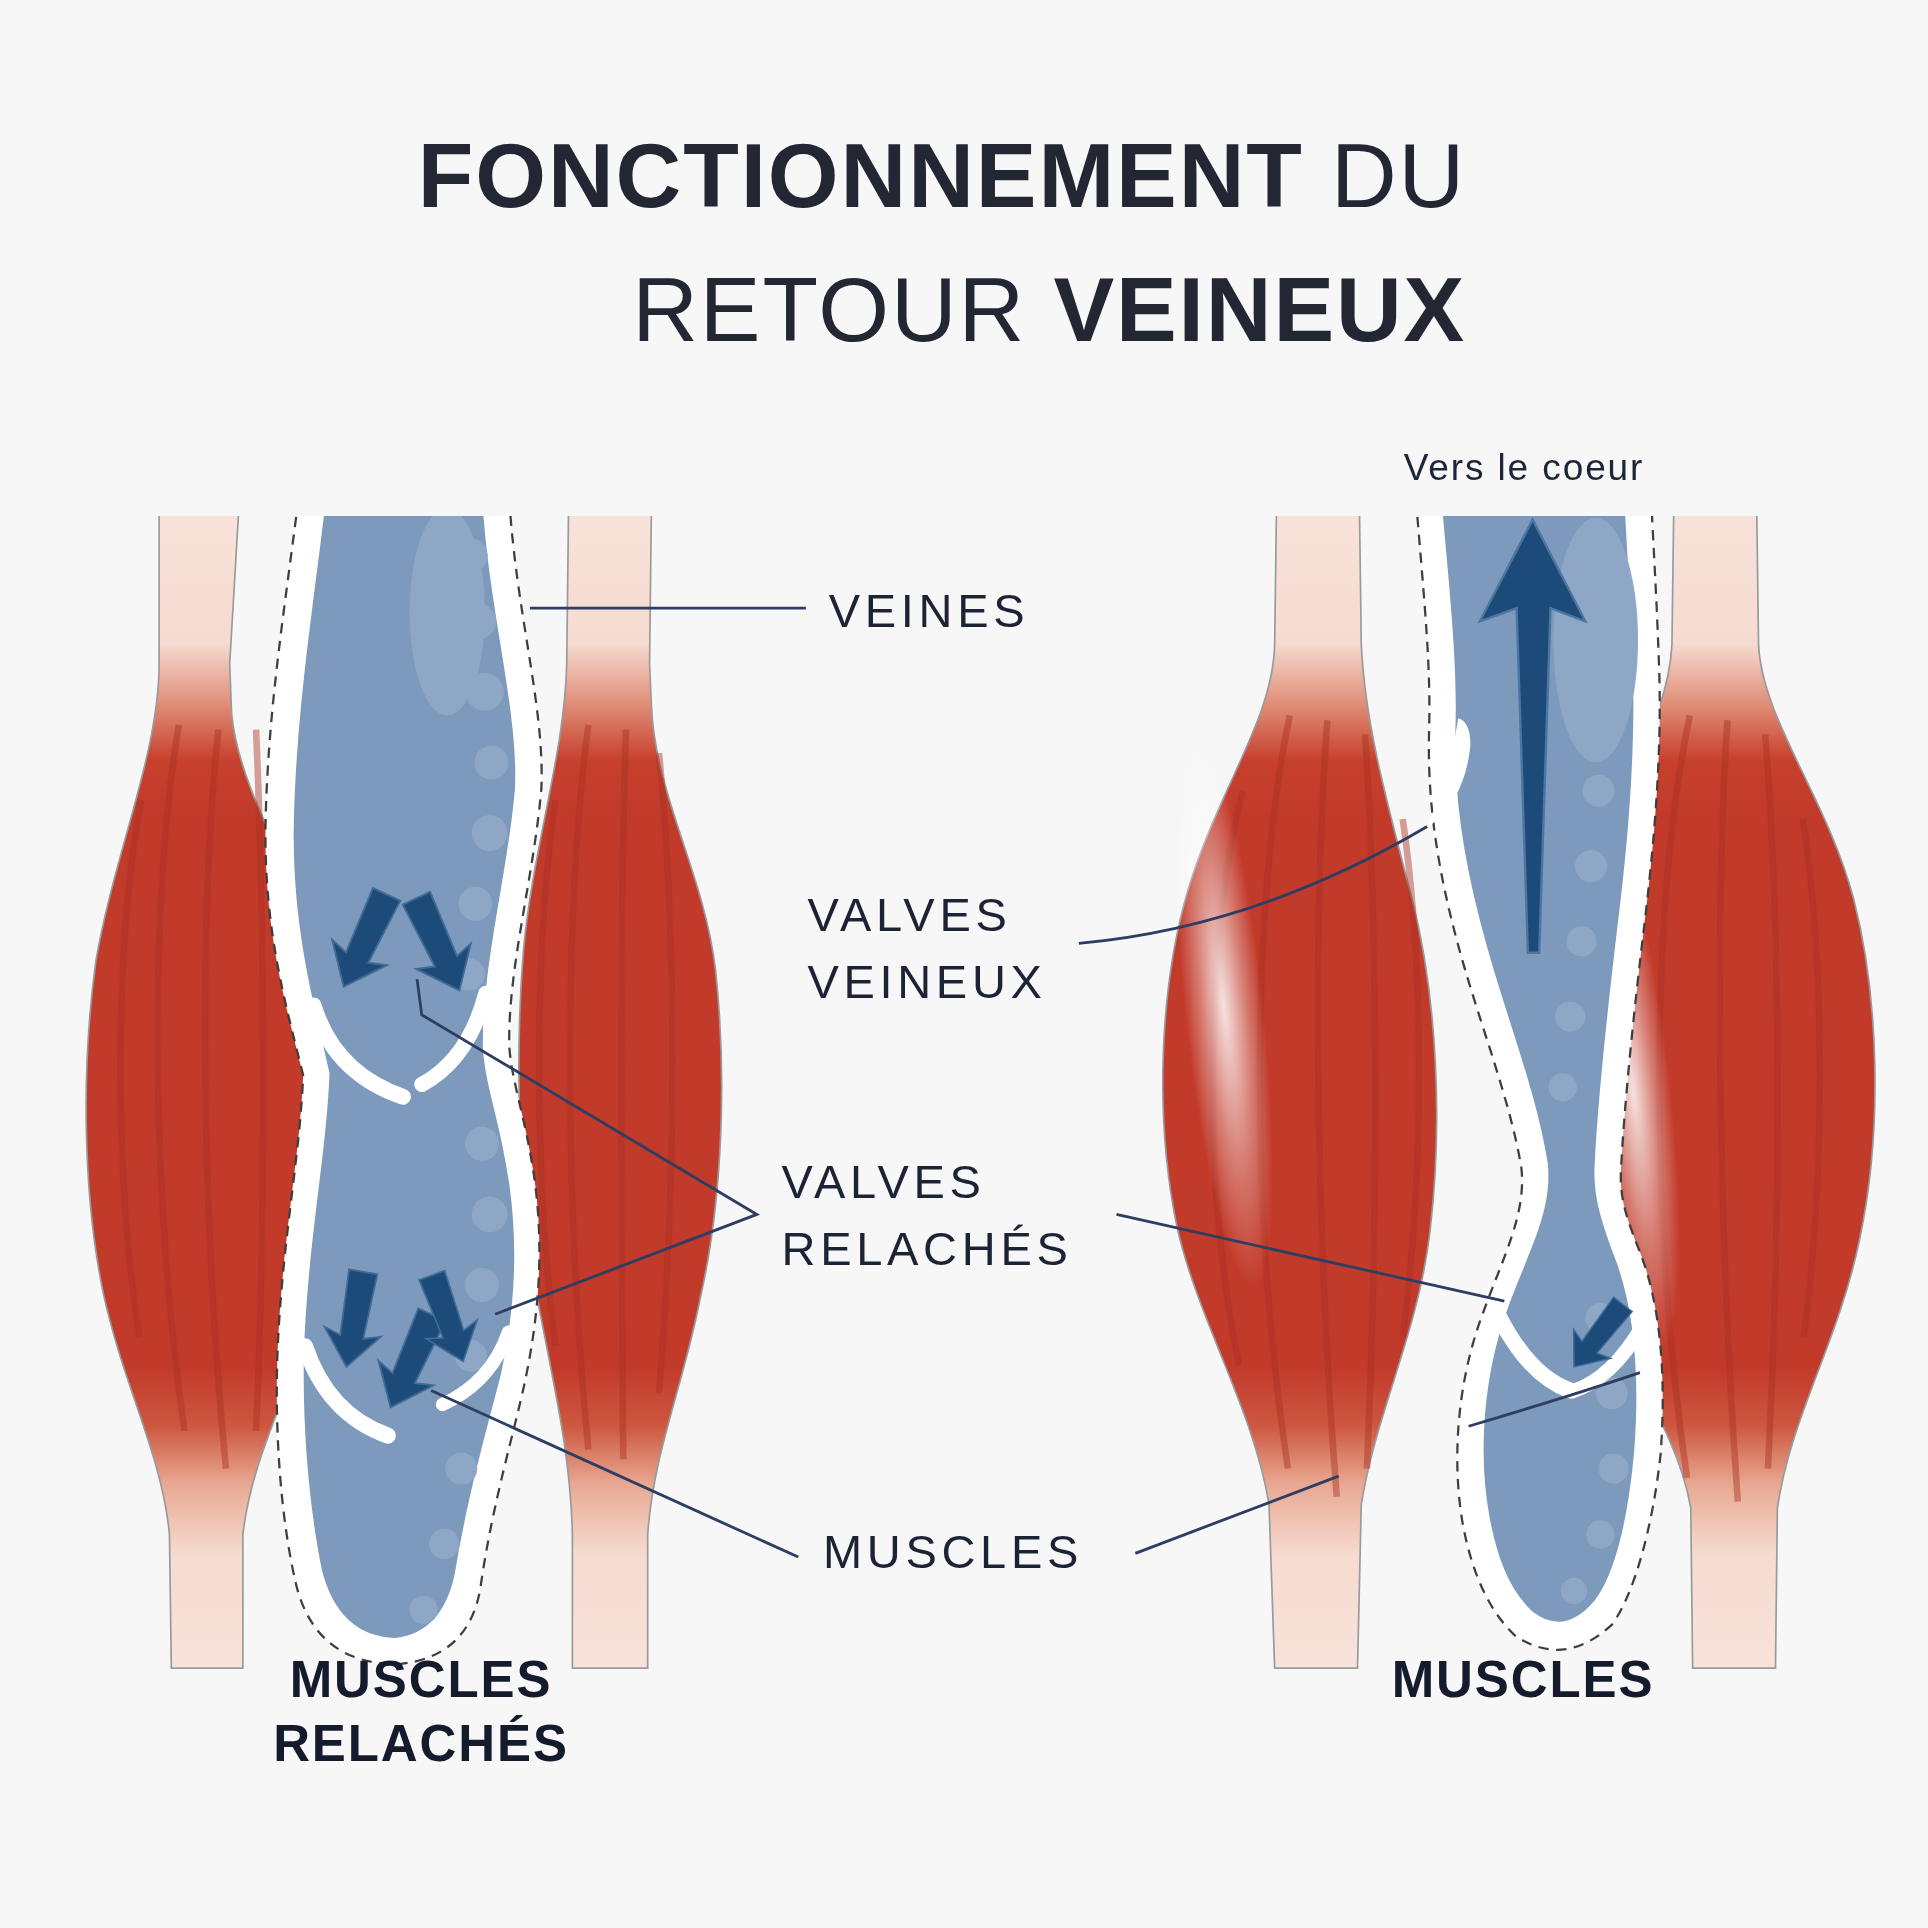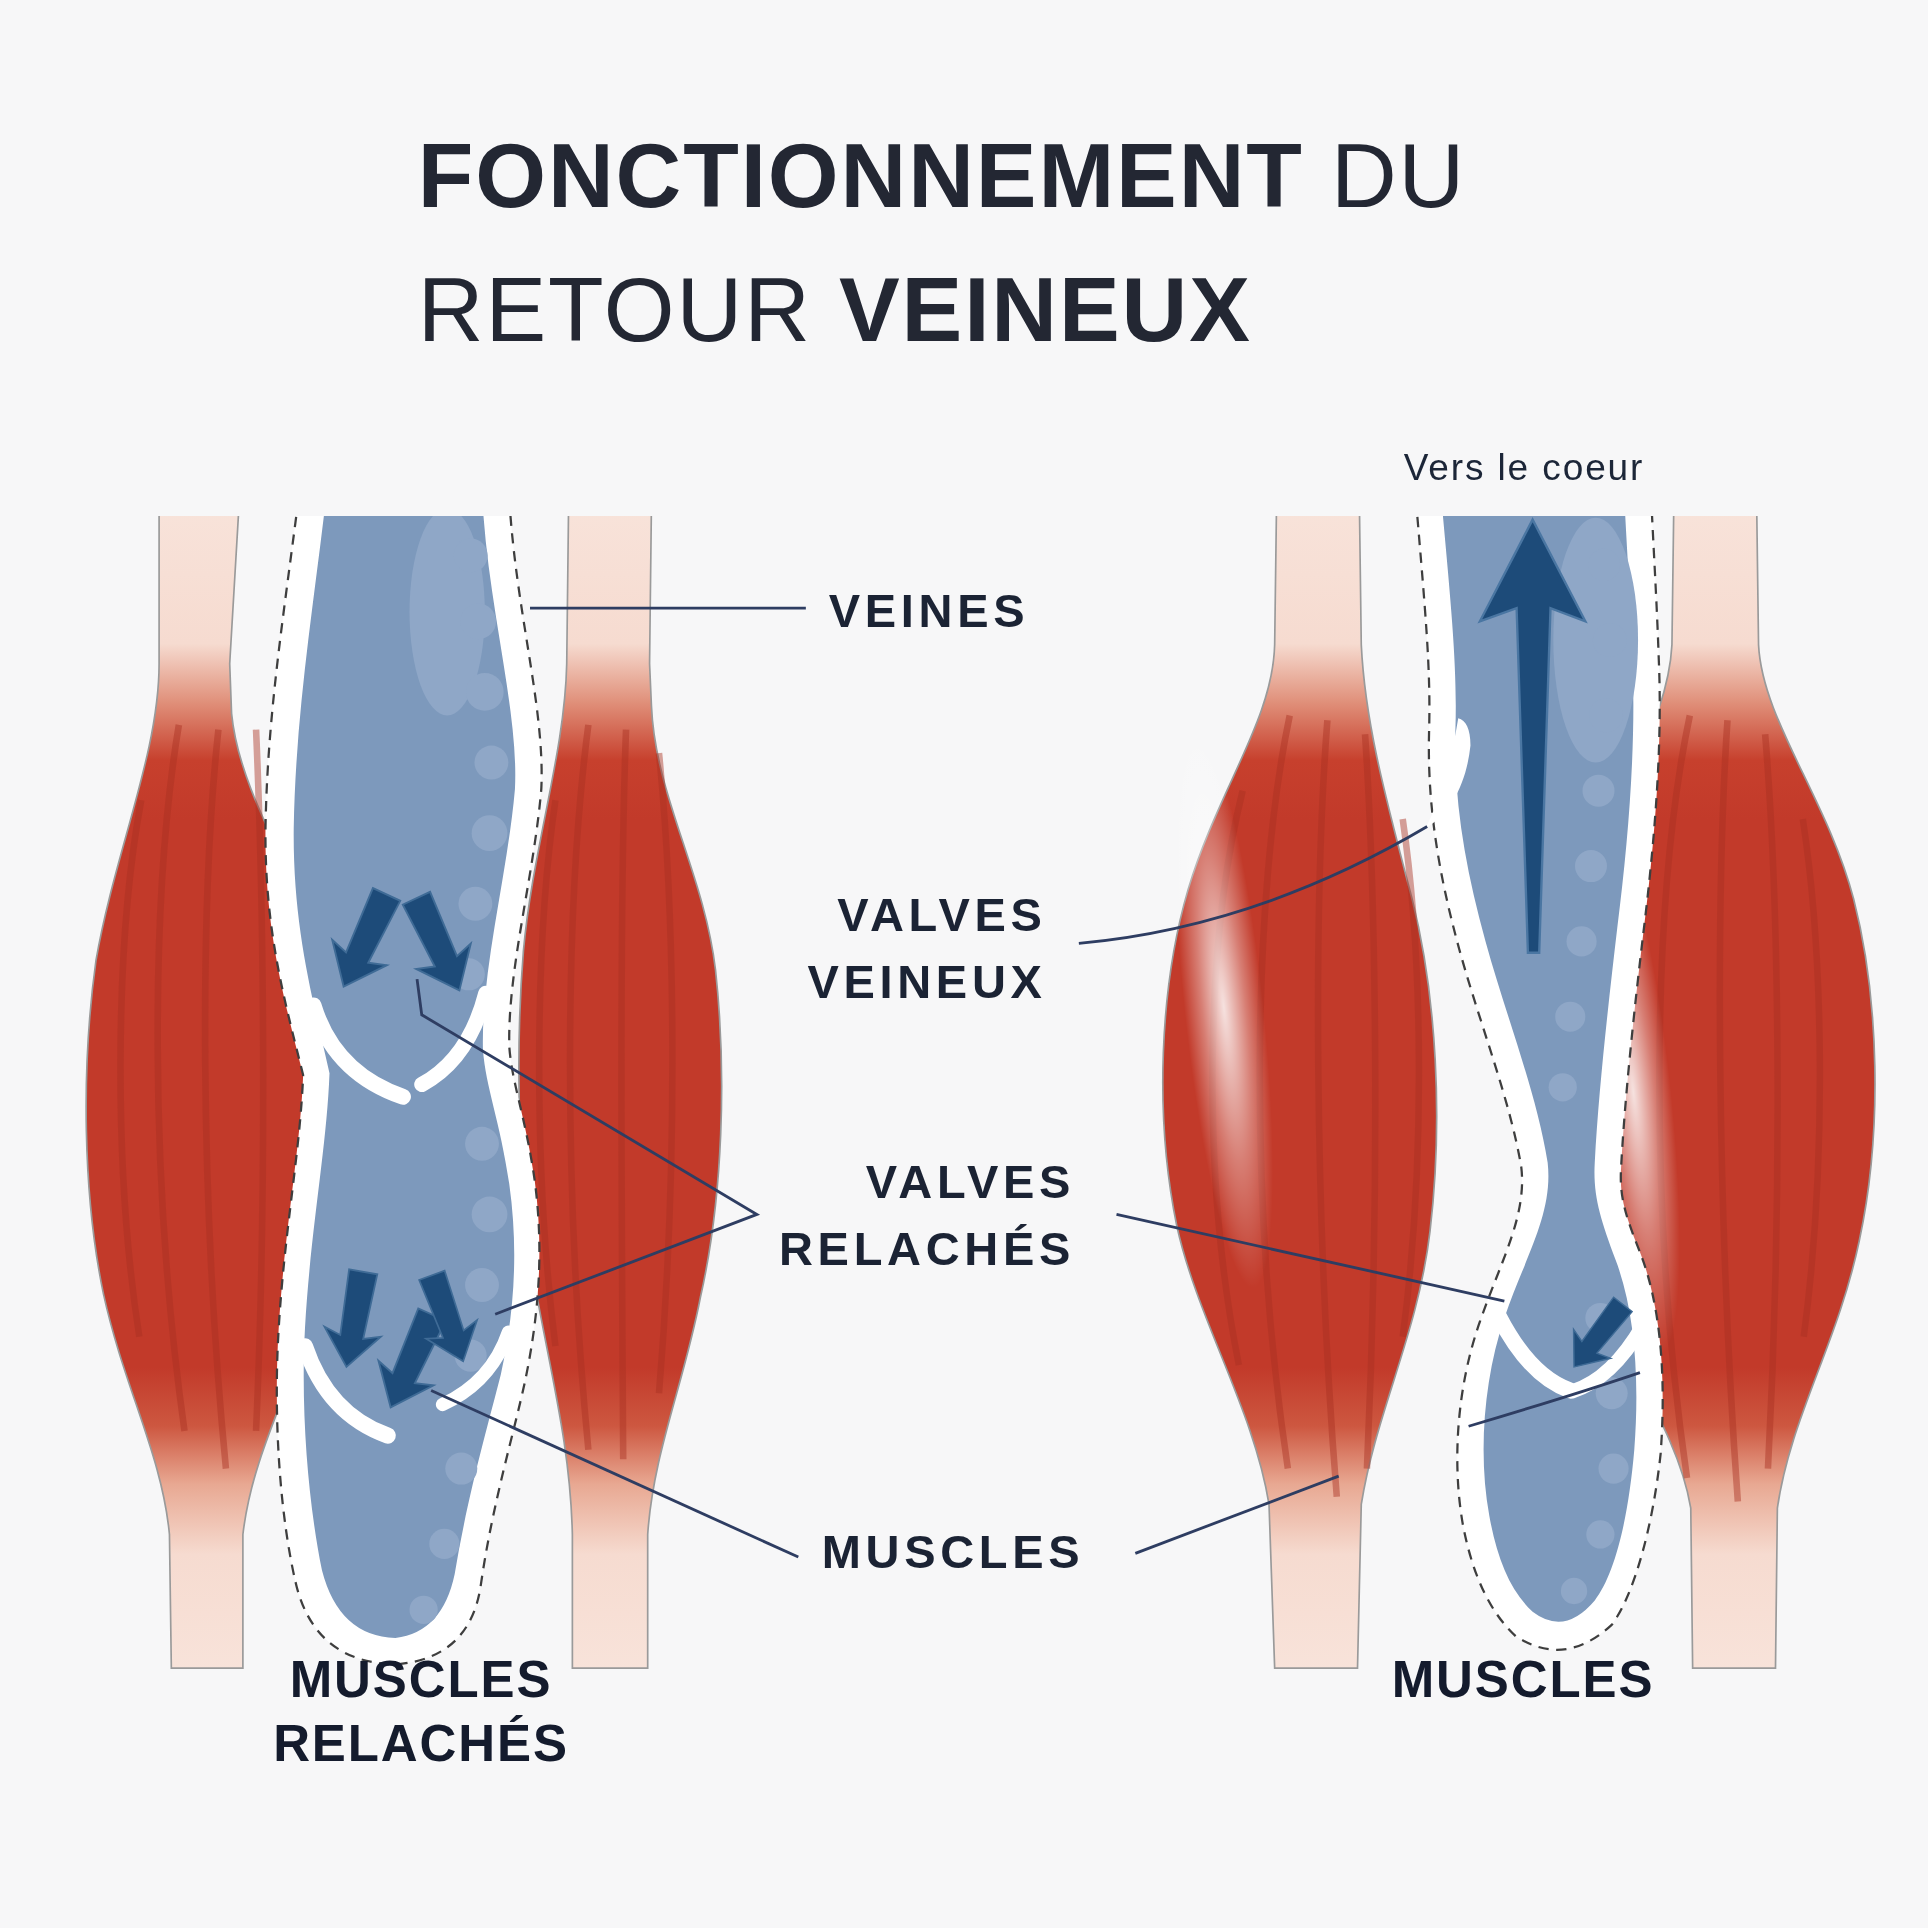--- a/index.html
+++ b/index.html
@@ -1,25 +1,25 @@
 <!DOCTYPE html>
 <html style="font-size:15px"><head>
 <meta charset="utf-8">
 <style>
   html,body{margin:0;padding:0;}
   body{width:1928px;height:1928px;background:#f7f7f8;font-family:"Liberation Sans",sans-serif;}
   .page{position:relative;width:1928px;height:1928px;overflow:hidden;}
   .fig{position:absolute;left:0;top:0;}
   .title{position:absolute;left:942px;top:109px;transform:translateX(-50%);
-         text-align:left;color:#232733;font-size:91px;line-height:134px;
+         text-align:right;color:#232733;font-size:91px;line-height:134px;
          letter-spacing:1.9px;white-space:nowrap;}
   .title .b{font-weight:800;}
   .title .l{font-weight:300;}
   .lbl{position:absolute;transform:translate(-50%,-50%);color:#1b2334;
-       font-weight:700;font-size:47px;letter-spacing:4.7px;text-align:right;
+       font-weight:400;font-size:47px;letter-spacing:4.7px;text-align:left;
        line-height:67px;white-space:nowrap;}
   .lbl-heart{position:absolute;transform:translate(-50%,-50%);color:#1c2638;
        font-weight:300;font-size:37px;letter-spacing:1.9px;white-space:nowrap;}
   .caption{position:absolute;transform:translate(-50%,0);text-align:center;
        color:#141b2d;font-weight:800;font-size:51px;line-height:64px;
        letter-spacing:1.9px;white-space:nowrap;}
 </style>
 </head>
 <body>
 

